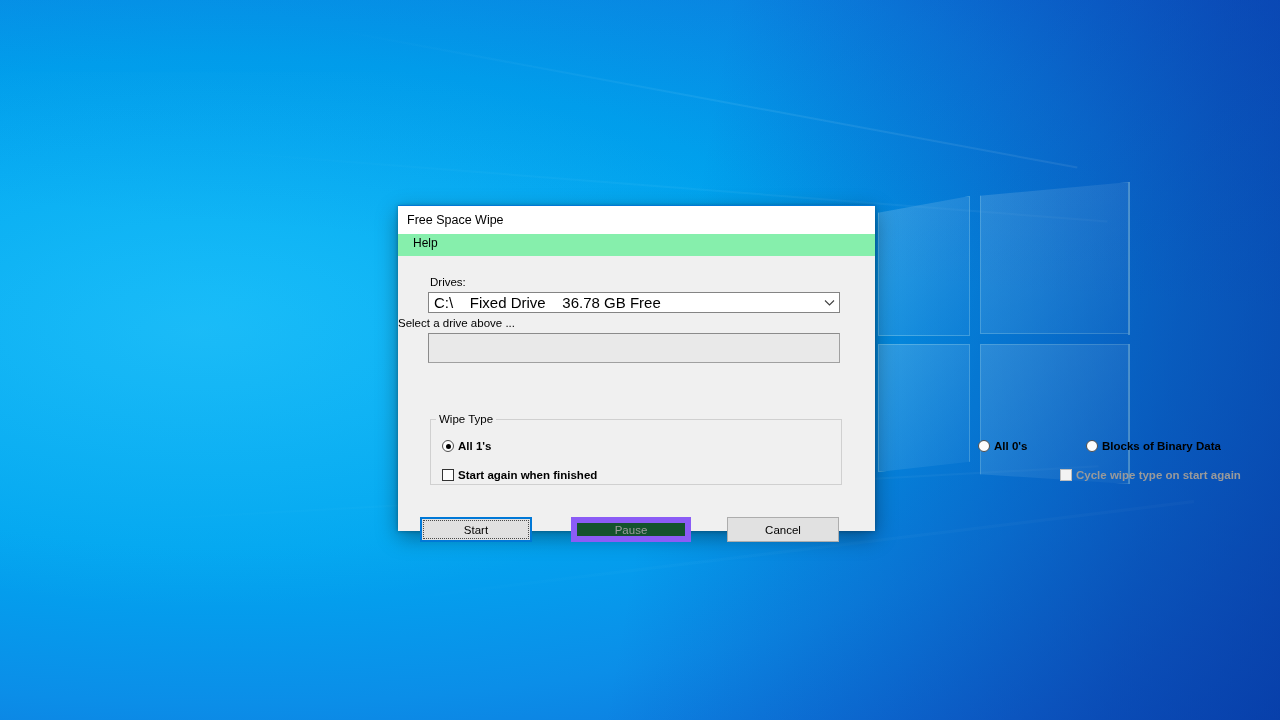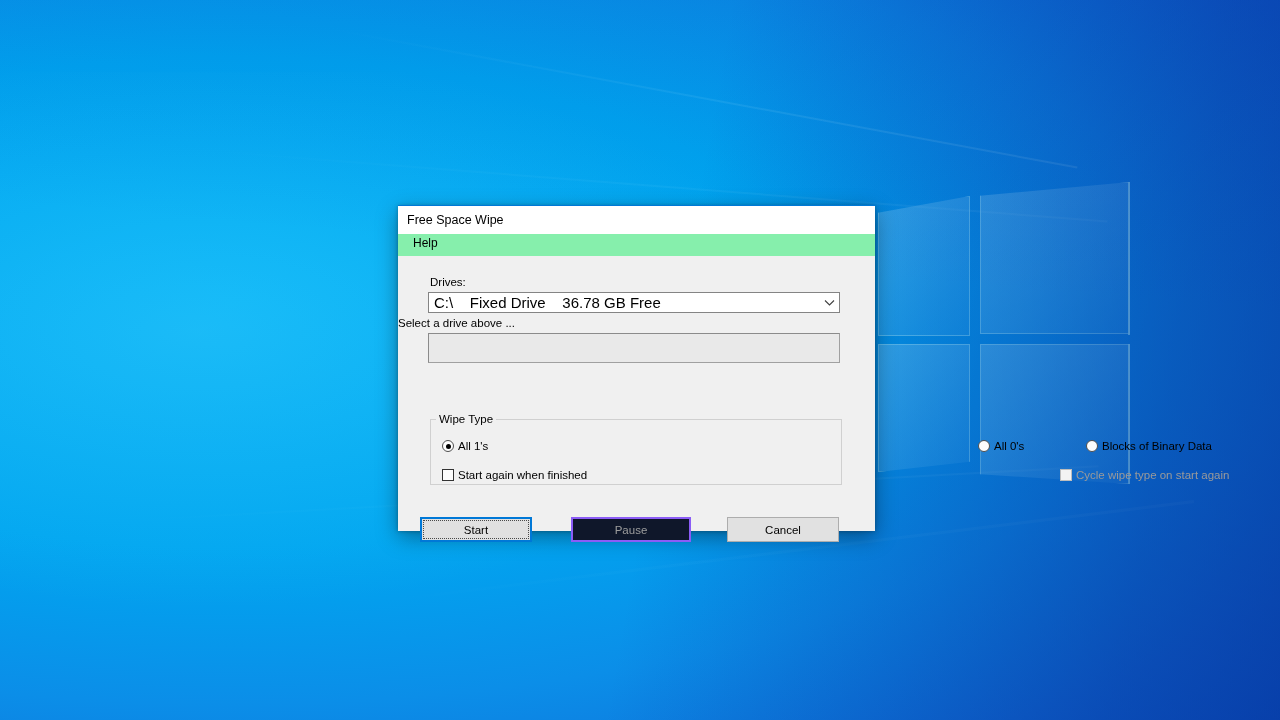--- a/index.html
+++ b/index.html
@@ -211,21 +211,21 @@
   .opt {
     position: absolute;
     display: flex;
     align-items: center;
     font-size: 11.5px;
     color: #000;
     cursor: default;
     white-space: nowrap;
   }
   .opt.disabled { color: #9a9a9a; }
-  .opt .lbl { margin-left: 4px; }
+  .opt .lbl { margin-left: 4px; font-weight: bold; }
 
   .radio {
     width: 12px;
     height: 12px;
     border-radius: 50%;
     border: 1px solid #4f4f4f;
     background: #fdfdfd;
     box-sizing: border-box;
     position: relative;
     flex: 0 0 auto;
@@ -279,22 +279,22 @@
   #btn-start .focus-ring {
     position: absolute;
     left: 1px; top: 1px; right: 1px; bottom: 1px;
     border: 1px dotted #4a4a4a;
     pointer-events: none;
   }
   #btn-pause {
     left: 173px;
     top: 261px;
     width: 120px;
-    background: #0f172a;
-    border: 2px solid #8b5cf6;
+    background: #14532d;
+    border: 6px solid #8b5cf6;
     color: #9d9d9d;
   }
   #btn-cancel {
     left: 329px;
     top: 261px;
     width: 112px;
     background: #e1e1e1;
     border: 1px solid #adadad;
   }
 </style>

